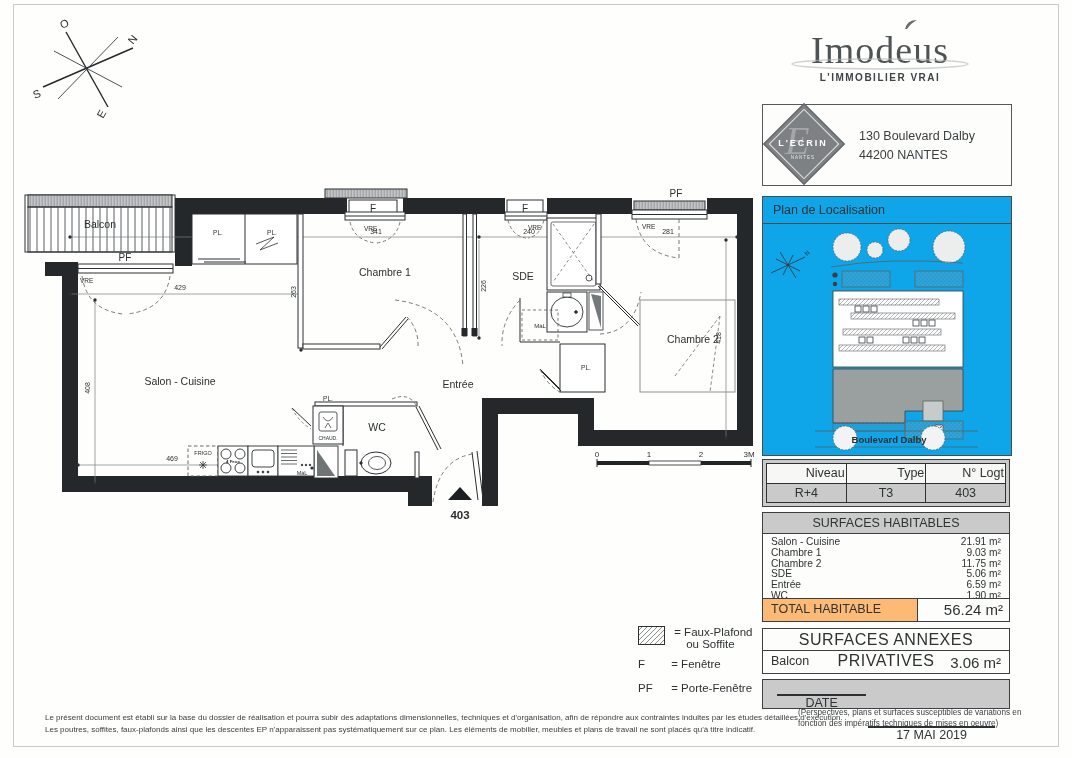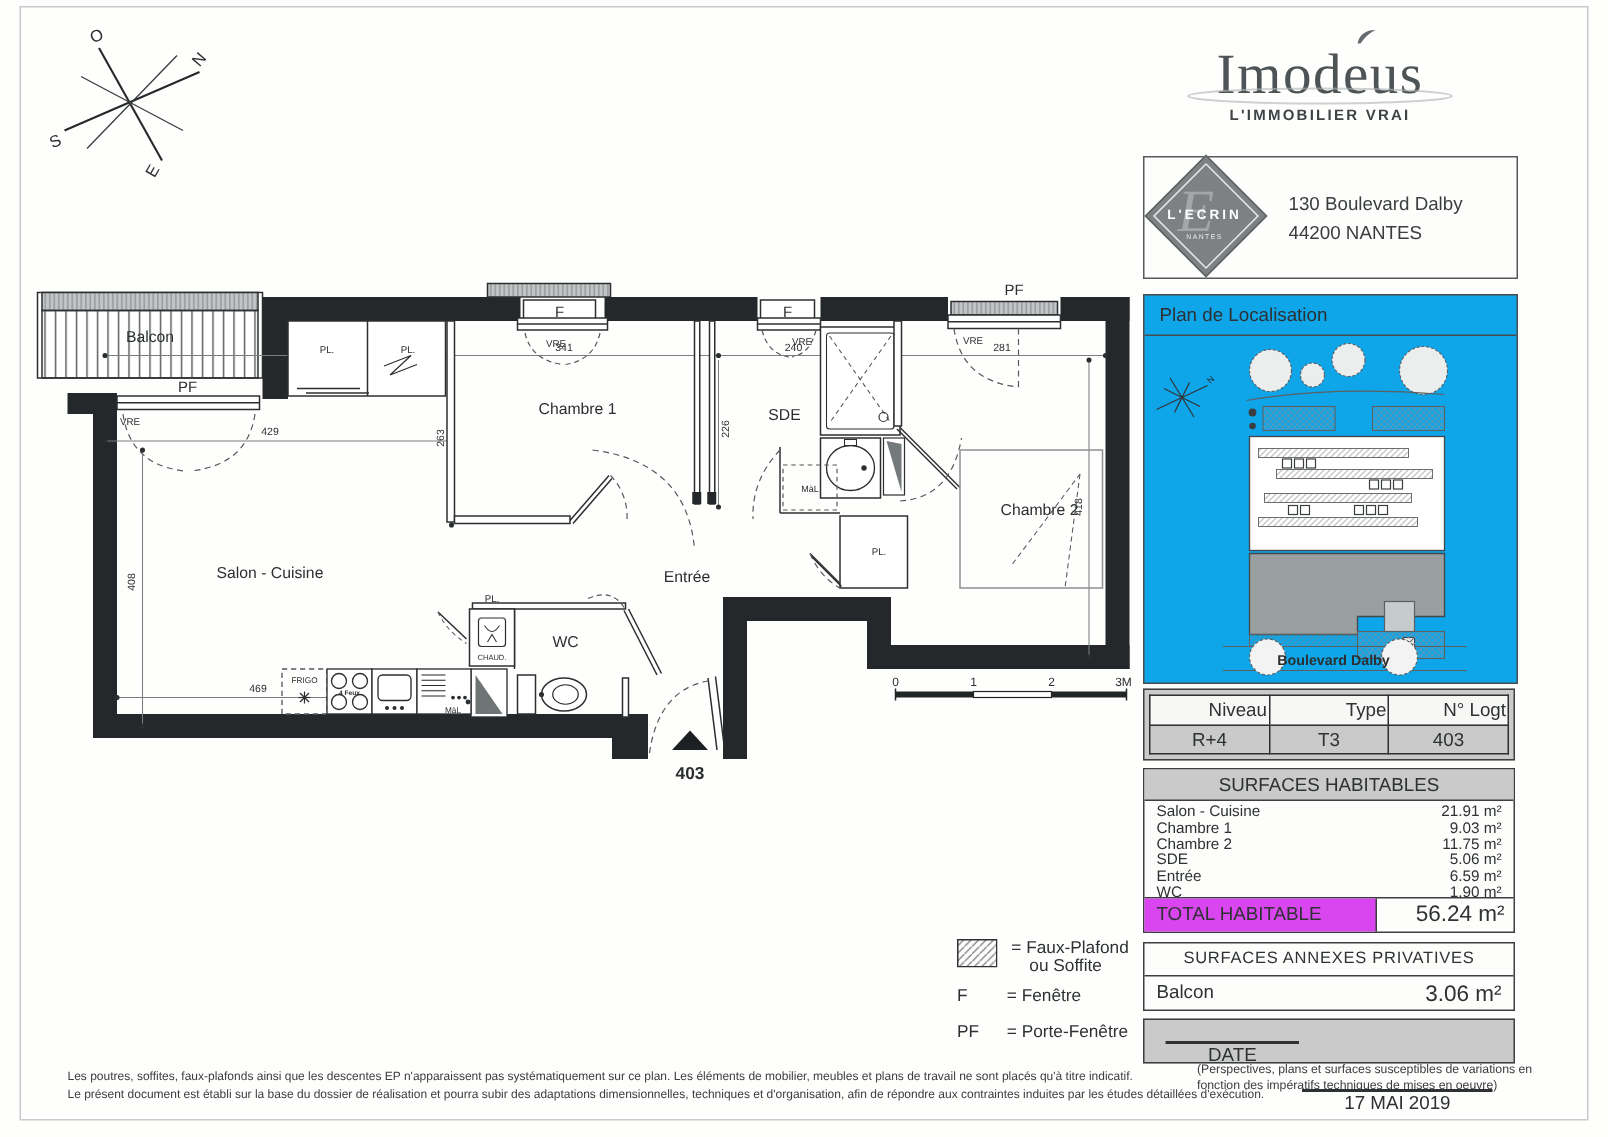--- a/index.html
+++ b/index.html
@@ -35,24 +35,24 @@
   .unit table{width:100%;height:100%;border-collapse:collapse;table-layout:fixed;}
   .unit th,.unit td{border:1px solid #2e3133;font-size:12.5px;font-weight:normal;text-align:center;}
   .unit th{background:#f7f7f5;text-align:right;}
   .box{position:absolute;left:762px;width:248px;border:1px solid #3c3f41;background:#fdfdfc;box-sizing:border-box;}
   .surf{top:512px;height:110px;}
   .surf-title{height:20px;line-height:20px;background:#c9cac9;border-bottom:1px solid #3c3f41;
     text-align:center;font-size:12.5px;}
   .surf-rows{padding:3px 8px 0 8px;}
   .srow{display:flex;justify-content:space-between;font-size:10.2px;line-height:10.8px;}
   .surf-total{position:absolute;left:0;bottom:0;width:100%;height:22px;display:flex;border-top:1px solid #3c3f41;}
-  .surf-total .lbl{width:63%;background:#d946ef;border-right:1px solid #3c3f41;font-size:12.5px;line-height:21px;padding-left:8px;box-sizing:border-box;}
+  .surf-total .lbl{width:63%;background:#fdba74;border-right:1px solid #3c3f41;font-size:12.5px;line-height:21px;padding-left:8px;box-sizing:border-box;}
   .surf-total .val{flex:1;text-align:right;font-size:15px;line-height:21px;padding-right:6px;}
   .annex{top:628px;height:46px;}
-  .annex-title{height:21px;line-height:21px;border-bottom:1px solid #3c3f41;text-align:center;font-size:11px;letter-spacing:.5px;}
+  .annex-title{height:21px;line-height:21px;border-bottom:1px solid #3c3f41;text-align:center;font-size:16px;letter-spacing:.5px;}
   .annex-row{display:flex;justify-content:space-between;padding:3px 8px 0 8px;font-size:12.5px;}
   .annex-row .val{font-size:15px;}
   .datebox{position:absolute;left:762px;top:679px;width:248px;height:23px;background:#c9cac9;border:1px solid #3c3f41;box-sizing:border-box;display:flex;padding:14px;}
   .datebox .c1{width:40%;border:1px solid #2e3133;background:#f7f7f5;text-align:center;font-size:12.5px;line-height:17px;margin-right:2px;}
   .datebox .c2{flex:1;border:1px solid #2e3133;background:#f7f7f5;text-align:center;font-size:12.5px;line-height:17px;margin-top:32px;}
   .note{position:absolute;left:762px;top:707px;width:248px;font-size:8.2px;line-height:1.35;color:#3a3d3f;padding-left:36px;}
   
   .legend{position:absolute;left:638px;top:626px;width:130px;font-size:11.5px;color:#2d3133;}
   .leg-row{position:relative;margin-bottom:4px;}
   .leg-sw{display:inline-block;vertical-align:middle;}
@@ -562,15 +562,15 @@
     <text x="729" y="269" font-size="8" text-anchor="middle">3M</text>
     <rect x="577" y="273" width="52" height="4" fill="#222526"></rect>
     <rect x="629" y="273" width="52" height="4" fill="#fff" stroke="#222526" stroke-width="0.8"></rect>
     <rect x="681" y="273" width="50" height="4" fill="#222526"></rect>
     <line x1="577" y1="271" x2="577" y2="279" stroke="#222526" stroke-width="1"></line>
     <line x1="731" y1="271" x2="731" y2="279" stroke="#222526" stroke-width="1"></line>
   </g>
 </svg>
 
 <div class="disclaimer">
+  <div>Le présent document est établi sur la base du dossier de réalisation et pourra subir des adaptations dimensionnelles, techniques et d'organisation, afin de répondre aux contraintes induites par les études détaillées d'exécution.</div>
   <div>Les poutres, soffites, faux-plafonds ainsi que les descentes EP n'apparaissent pas systématiquement sur ce plan. Les éléments de mobilier, meubles et plans de travail ne sont placés qu'à titre indicatif.</div>
-  <div>Le présent document est établi sur la base du dossier de réalisation et pourra subir des adaptations dimensionnelles, techniques et d'organisation, afin de répondre aux contraintes induites par les études détaillées d'exécution.</div>
 </div>
 
 </body></html>

